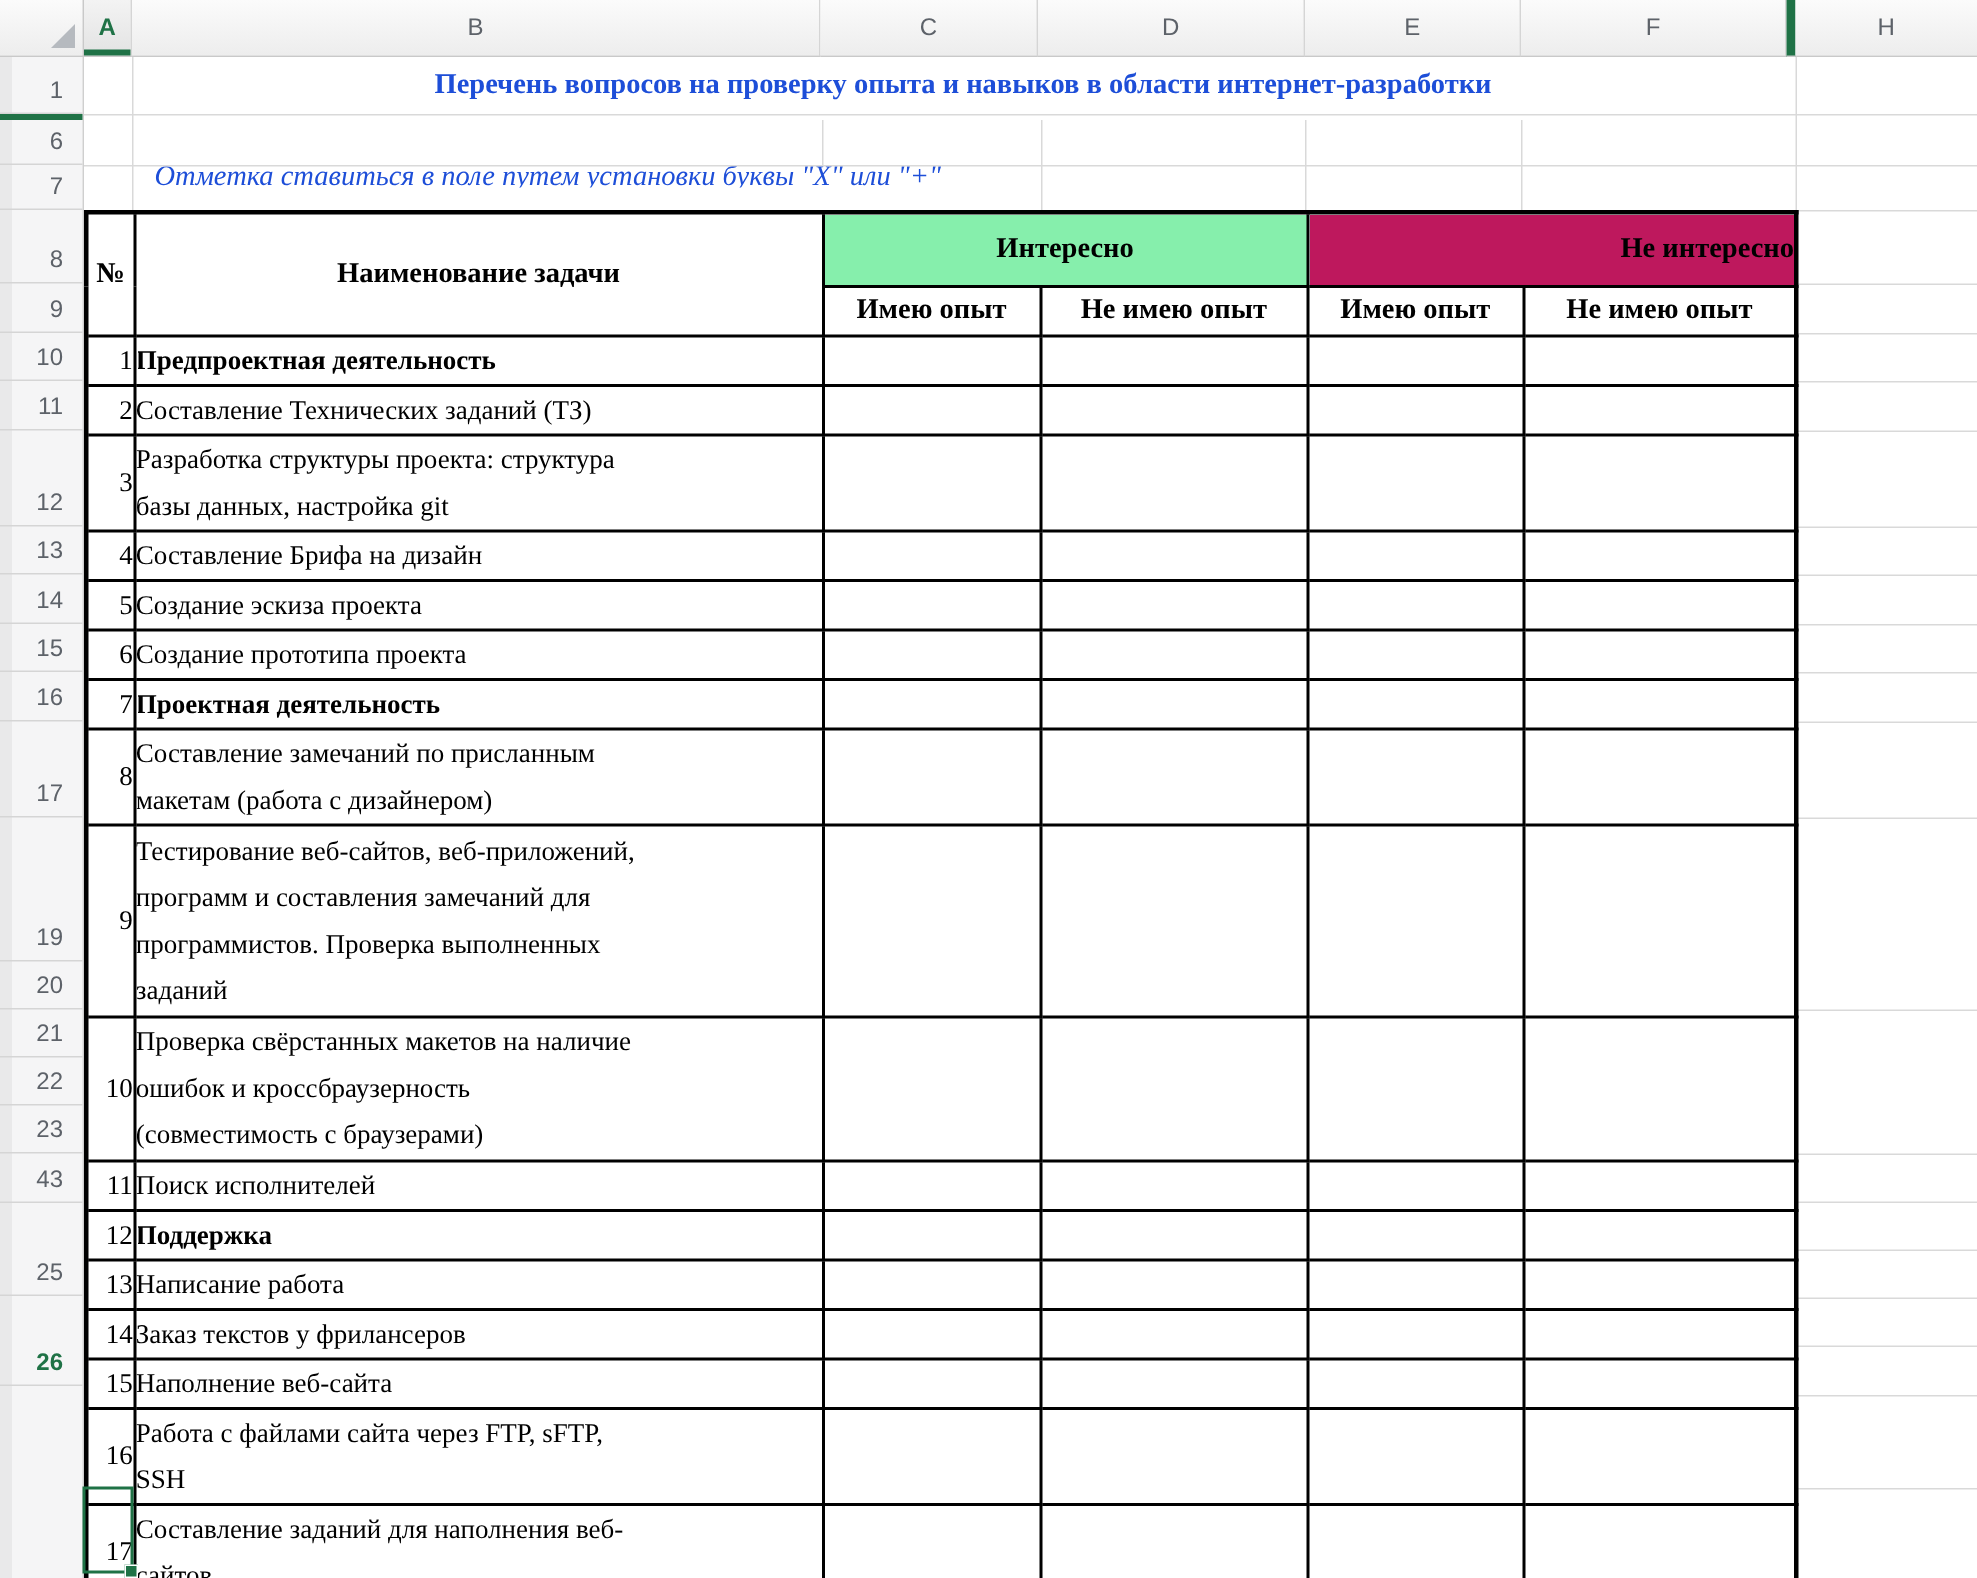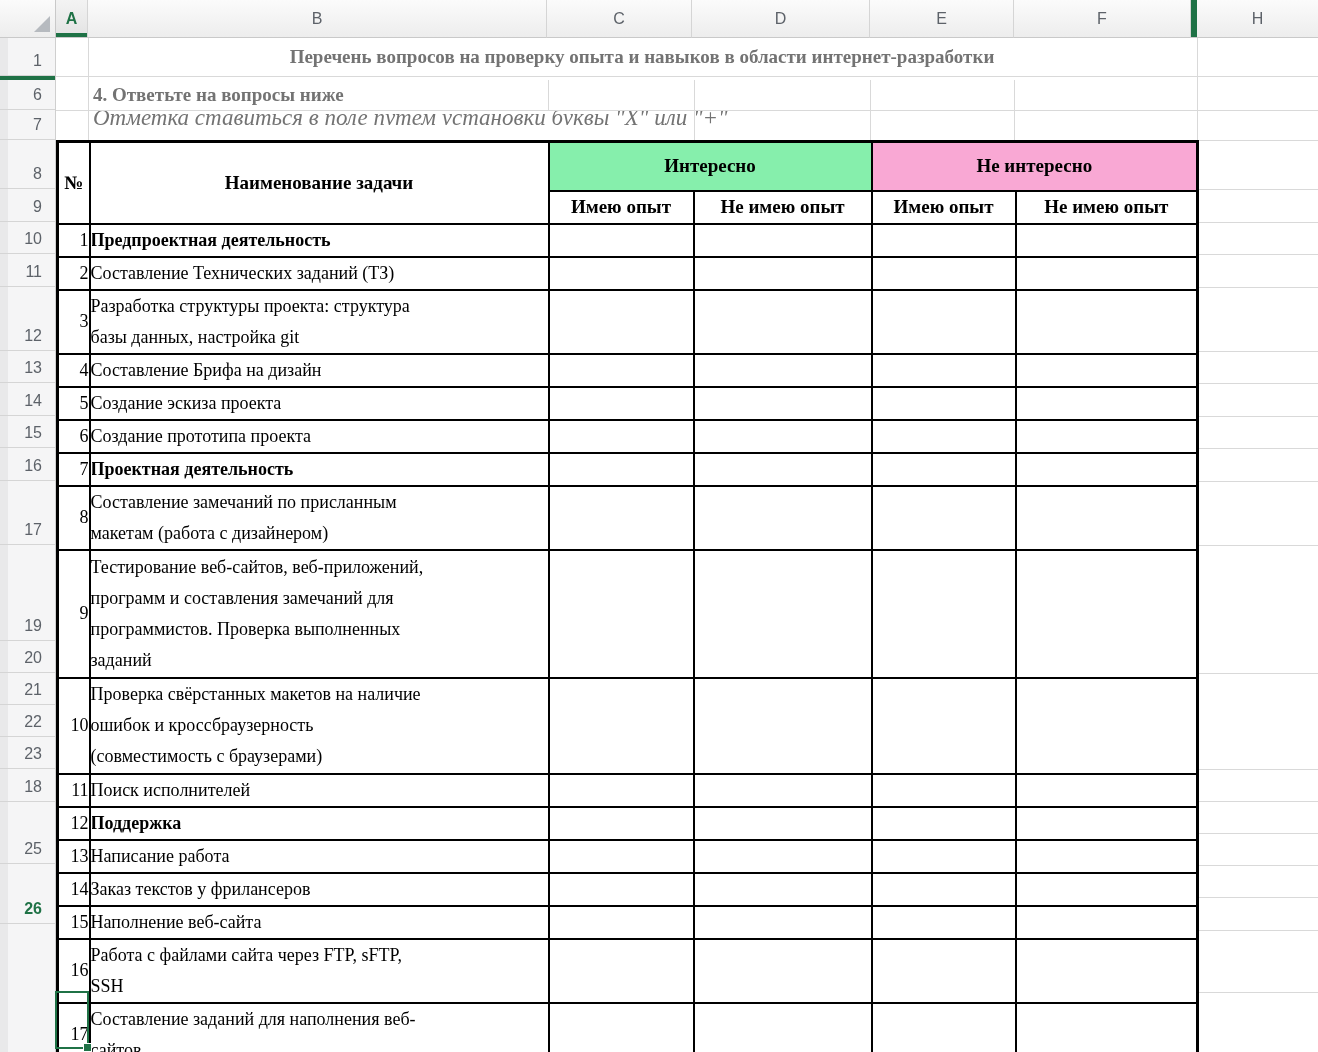--- a/index.html
+++ b/index.html
@@ -19,27 +19,27 @@
   #corner .tri{position:absolute;right:5px;bottom:5px;width:0;height:0;
       border-left:16px solid transparent;border-bottom:16px solid #b6babf;}
   #gutter{position:absolute;left:0;top:38px;width:56px;height:1014px;
       border-right:1px solid #cfcfcf;box-sizing:border-box;
       background:linear-gradient(to right,#e9e9ea 0,#e9e9ea 8px,#f5f5f6 8px);}
   .gcell{box-sizing:border-box;border-bottom:1px solid #d5d5d5;display:flex;
       align-items:flex-end;justify-content:flex-end;padding:0 13px 5px 0;font-size:16px;}
   .gcell.sel{color:#1f7246;font-weight:bold;}
   .hiddenbar{height:4px;background:#1f7246;}
   
-  .cell-abs{position:absolute;box-sizing:border-box;overflow:hidden;white-space:nowrap;color:#737373;}
+  .cell-abs{position:absolute;box-sizing:border-box;overflow:hidden;white-space:nowrap;color:#1d4ed8;}
   #title-cell{left:88px;top:38px;width:1108px;height:38px;display:flex;align-items:center;
       justify-content:center;font-weight:bold;font-size:19px;}
   #instruction-cell{left:88px;top:80px;width:1108px;height:30px;display:flex;align-items:center;
       padding-left:5px;font-weight:bold;font-size:19px;}
   #note-cell{left:88px;top:110px;width:1108px;height:15px;display:flex;align-items:center;
-      padding-left:5px;font-style:italic;font-size:23px;}
+      padding-left:15px;font-style:italic;font-size:19px;}
   .hl,.vl{position:absolute;background:#d9d9d9;}
   
   #qtable{position:absolute;left:56px;top:140px;width:1140px;border-collapse:collapse;
       table-layout:fixed;border:3px solid #000;}
   #qtable td,#qtable th{box-sizing:border-box;border:2px solid #000;overflow:hidden;
       font-size:18px;color:#000;padding:0;}
   #qtable th{font-size:19px;}
   th.grp{font-size:20px;font-weight:bold;}
   th.taskh{font-size:20px;}
   td.num{text-align:right;padding-right:3px;}
@@ -135,32 +135,31 @@
       <div class="gcell" style="height: 32px;">
         <span>21</span>
       </div>
       <div class="gcell" style="height: 32px;">
         <span>22</span>
       </div>
       <div class="gcell" style="height: 32px;">
         <span>23</span>
       </div>
       <div class="gcell" style="height: 33px;">
-        <span>18</span>
+        <span>43</span>
       </div>
       <div class="gcell" style="height: 62px; align-items: flex-end;">
         <span>25</span>
       </div>
       <div class="gcell sel" style="height: 60px;">
         <span>26</span>
       </div>
     </div>
 
   <div id="title-cell" class="cell-abs">Перечень вопросов на проверку опыта и навыков в области интернет-разработки</div>
-  <div id="instruction-cell" class="cell-abs">4. Ответьте на вопросы ниже</div>
   <div id="note-cell" class="cell-abs">Отметка ставиться в поле путем установки буквы "X" или "+"</div>
 
   <div id="gridlines">
       <div class="vl" style="left: 88px; top: 38px; width: 1px; height: 102px;"></div>
       <div class="vl" style="left: 1197px; top: 38px; width: 1px; height: 102px;"></div>
       <div class="vl" style="left: 548px; top: 80px; width: 1px; height: 30px;"></div>
       <div class="vl" style="left: 694px; top: 80px; width: 1px; height: 60px;"></div>
       <div class="vl" style="left: 870px; top: 80px; width: 1px; height: 60px;"></div>
       <div class="vl" style="left: 1014px; top: 80px; width: 1px; height: 60px;"></div>
       <div class="hl" style="left: 56px; top: 76px; width: 1262px; height: 1px;"></div>
@@ -193,21 +192,21 @@
         <col style="width:145px">
       <col style="width:178px">
         <col style="width:144px">
         <col style="width:182px">
     </colgroup>
     <tbody id="tbody">
       <tr style="height:49px">
         <th rowspan="2">№</th>
         <th rowspan="2" class="taskh">Наименование задачи</th>
         <th colspan="2" class="grp" id="grp-int" style="background: #86efac;">Интересно</th>
-        <th colspan="2" class="grp" id="grp-notint" style="background: #f9a8d4;">Не интересно</th>
+        <th colspan="2" class="grp" id="grp-notint" style="background: #be185d; text-align: right;">Не интересно</th>
       </tr>
       <tr style="height:33px">
         <th>Имею опыт</th>
         <th>Не имею опыт</th>
         <th>Имею опыт</th>
         <th>Не имею опыт</th>
       </tr>
 
     <tr style="height: 32px;">
           <td class="num">1</td>

